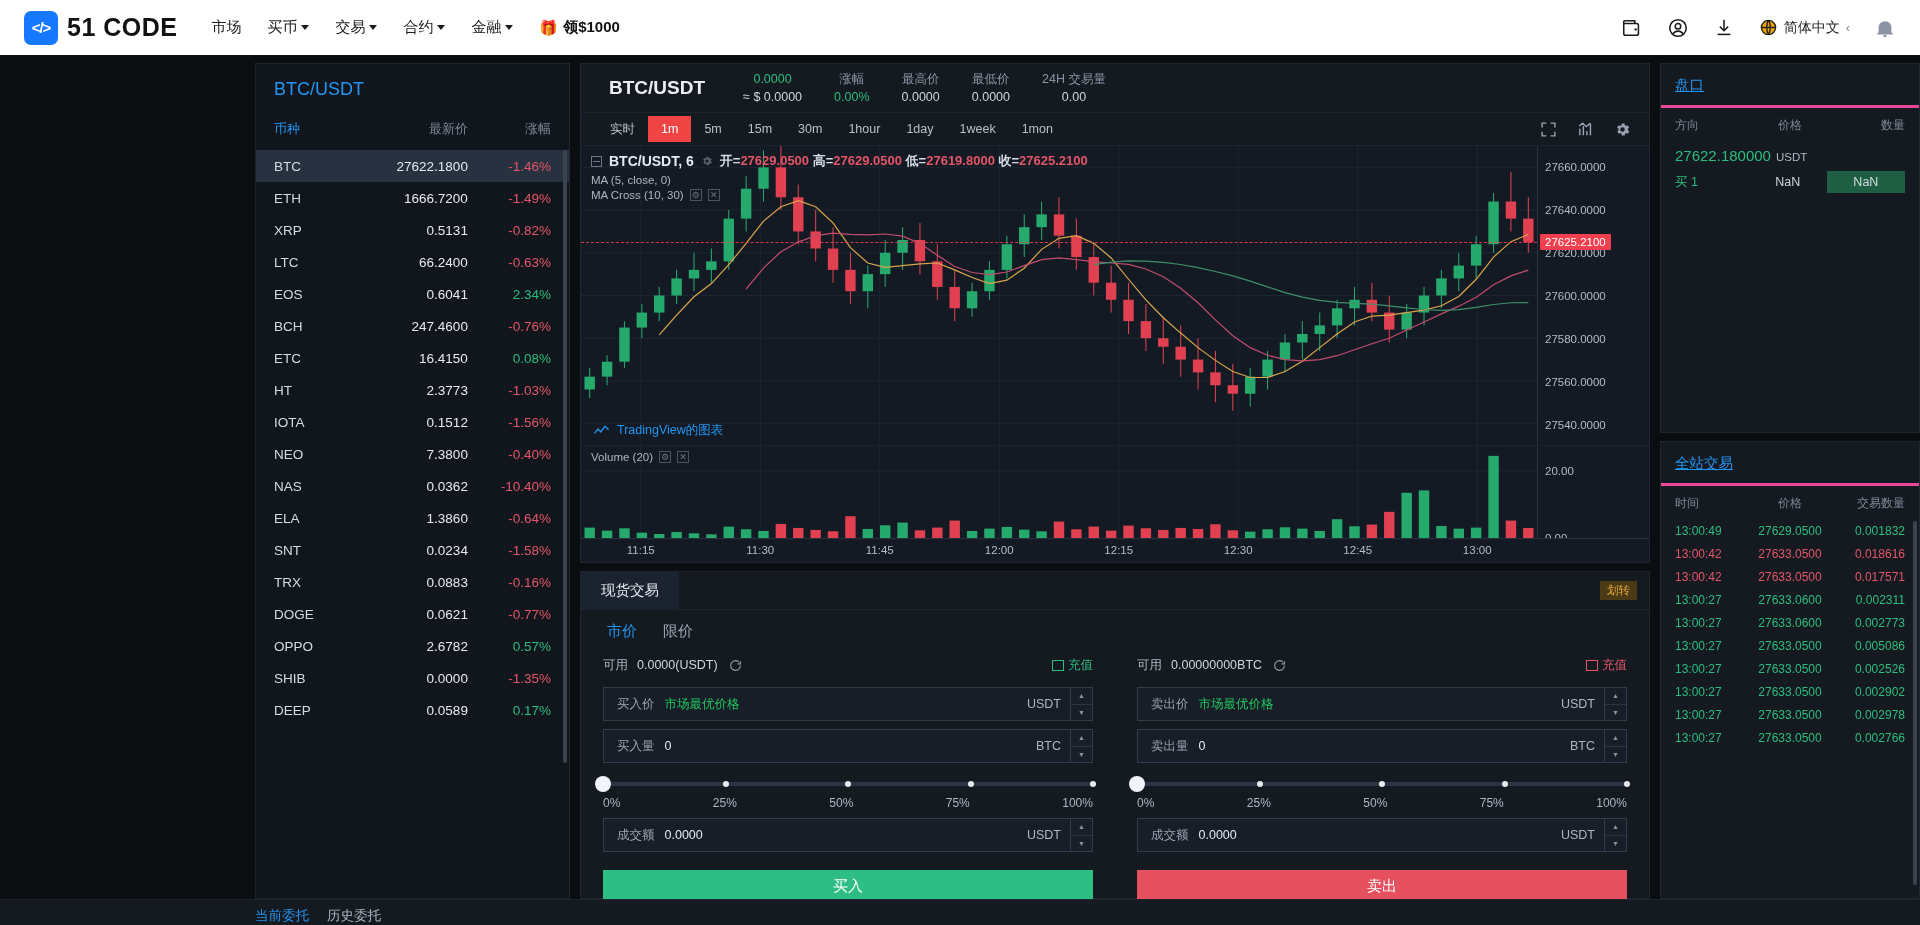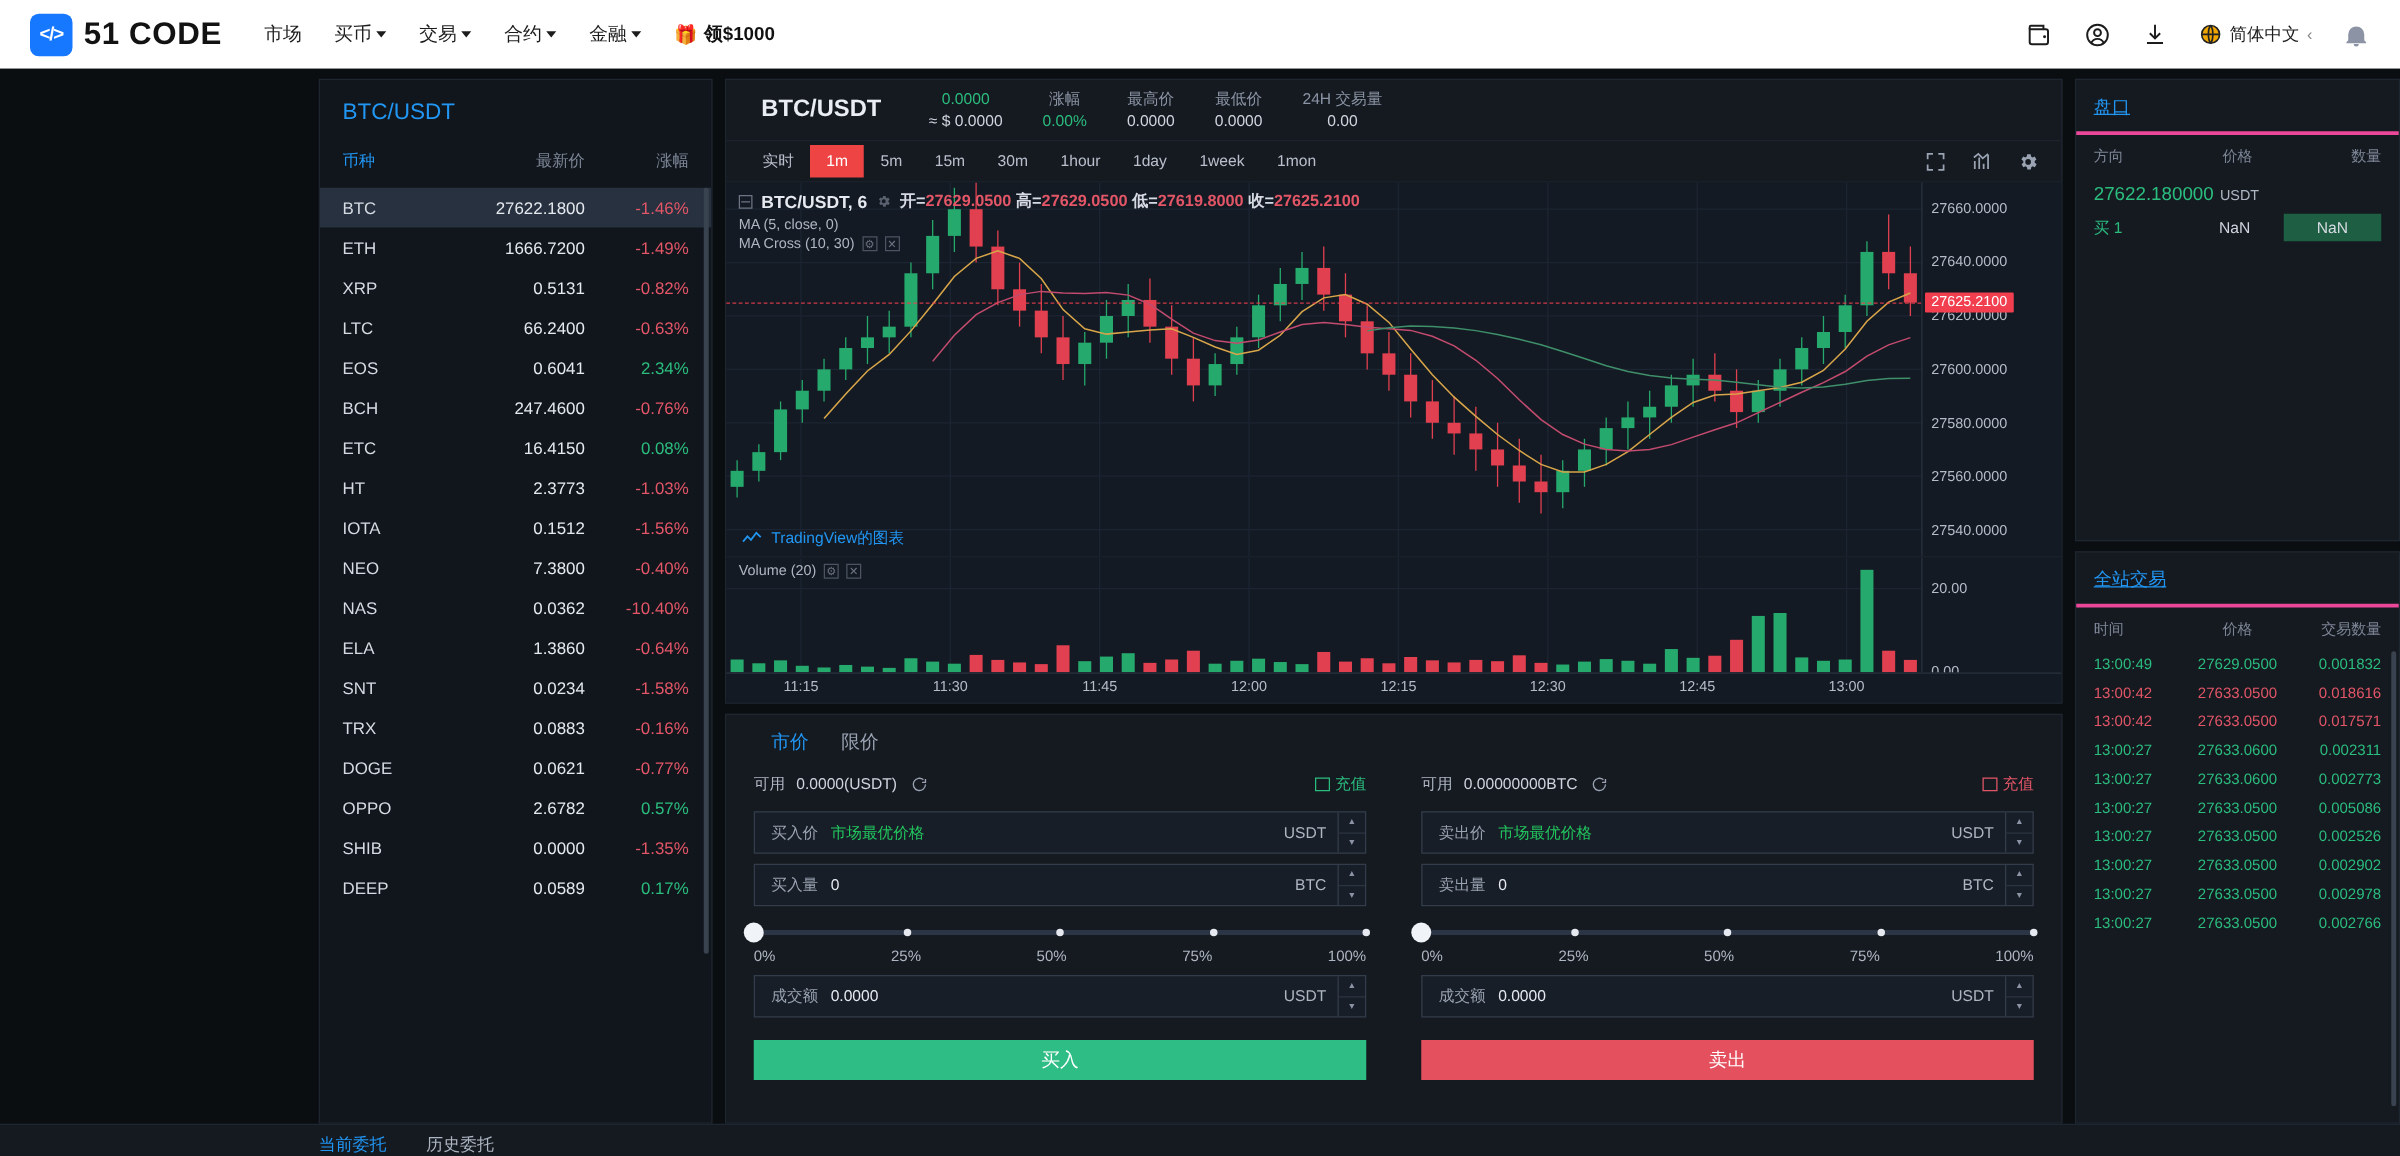--- a/index.html
+++ b/index.html
@@ -151,21 +151,21 @@
   
   .tradebox { background: #151a21; border: 1px solid #1e2630;
               flex: 1; display: flex; flex-direction: column; min-height: 0; }
   .trade-head { display: flex; align-items: center; height: 38px;
                 border-bottom: 1px solid #1d2530; }
   .trade-tab { font-size: 14.5px; color: #e6eaf0; padding: 0 20px;
                height: 100%; display: flex; align-items: center;
                background: #1b2230; cursor: pointer; }
   .transfer { margin-left: auto; margin-right: 12px; background: #4a3b16;
               color: #e8a93a; font-size: 11.5px; padding: 2px 7px; cursor: pointer; }
-  .ordertype { display: flex; gap: 26px; padding: 12px 36px 6px; }
+  .ordertype { display: flex; gap: 26px; padding: 12px 26px 6px; }
   .ot { font-size: 15px; color: #9aa3b2; cursor: pointer; }
   .ot.active { color: #2196f3; }
   .cols { display: flex; flex: 1; min-height: 0; }
   .col { width: 50%; padding: 4px 22px 0; }
   .availrow { display: flex; align-items: center; font-size: 12.5px;
               color: #cfd5de; height: 28px; }
   .availrow .lab { color: #aeb6c2; margin-right: 9px; }
   .refresh { width: 13px; height: 13px; margin-left: 11px; color: #9aa3b2;
              cursor: pointer; }
   .refresh svg { width:100%; height:100%; display:block; }
@@ -224,21 +224,21 @@
   .tr-c1 { width: 32%; }
   .tr-c2 { width: 36%; text-align: center; }
   .tr-c3 { width: 32%; text-align: right; }
   .trades-scroll { position: relative; flex: 1; overflow: hidden; }
   .scrollstrip2 { position: absolute; right: 2px; top: 2px; width: 4px; height: 96%;
                   background: #39424f; border-radius: 2px; }
 
   
   .bottompeek { height: 26px; flex: 0 0 26px; background: #151a21;
                 border-top: 1px solid #1e2630; display: flex; align-items: flex-end;
-                gap: 32px; padding: 0 4px 0 255px; }
+                gap: 18px; padding: 0 4px 0 255px; }
   .bp { font-size: 13.5px; }
   .bp.a { color: #2196f3; }
   .bp.b { color: #aeb6c2; }
 </style>
 </head>
 <body>
 
 <div class="header">
   <div class="logo-wrap">
     <div class="logo-mark">&lt;/&gt;</div>
@@ -730,20 +730,24 @@
           <div class="ta-tick" style="left: 298.75px;">11:45</div>
           <div class="ta-tick" style="left: 418.25px;">12:00</div>
           <div class="ta-tick" style="left: 537.75px;">12:15</div>
           <div class="ta-tick" style="left: 657.25px;">12:30</div>
           <div class="ta-tick" style="left: 776.75px;">12:45</div>
           <div class="ta-tick" style="left: 896.25px;">13:00</div>
         </div>
     </div>
 
     <div class="tradebox">
+      <div class="trade-head">
+        <div class="trade-tab">现货交易</div>
+        <div class="transfer">划转</div>
+      </div>
       <div class="ordertype">
         <div class="ot active">市价</div>
         <div class="ot">限价</div>
       </div>
 
       <div class="cols">
 
         <div class="col">
           <div class="availrow">
             <span class="lab">可用</span>

